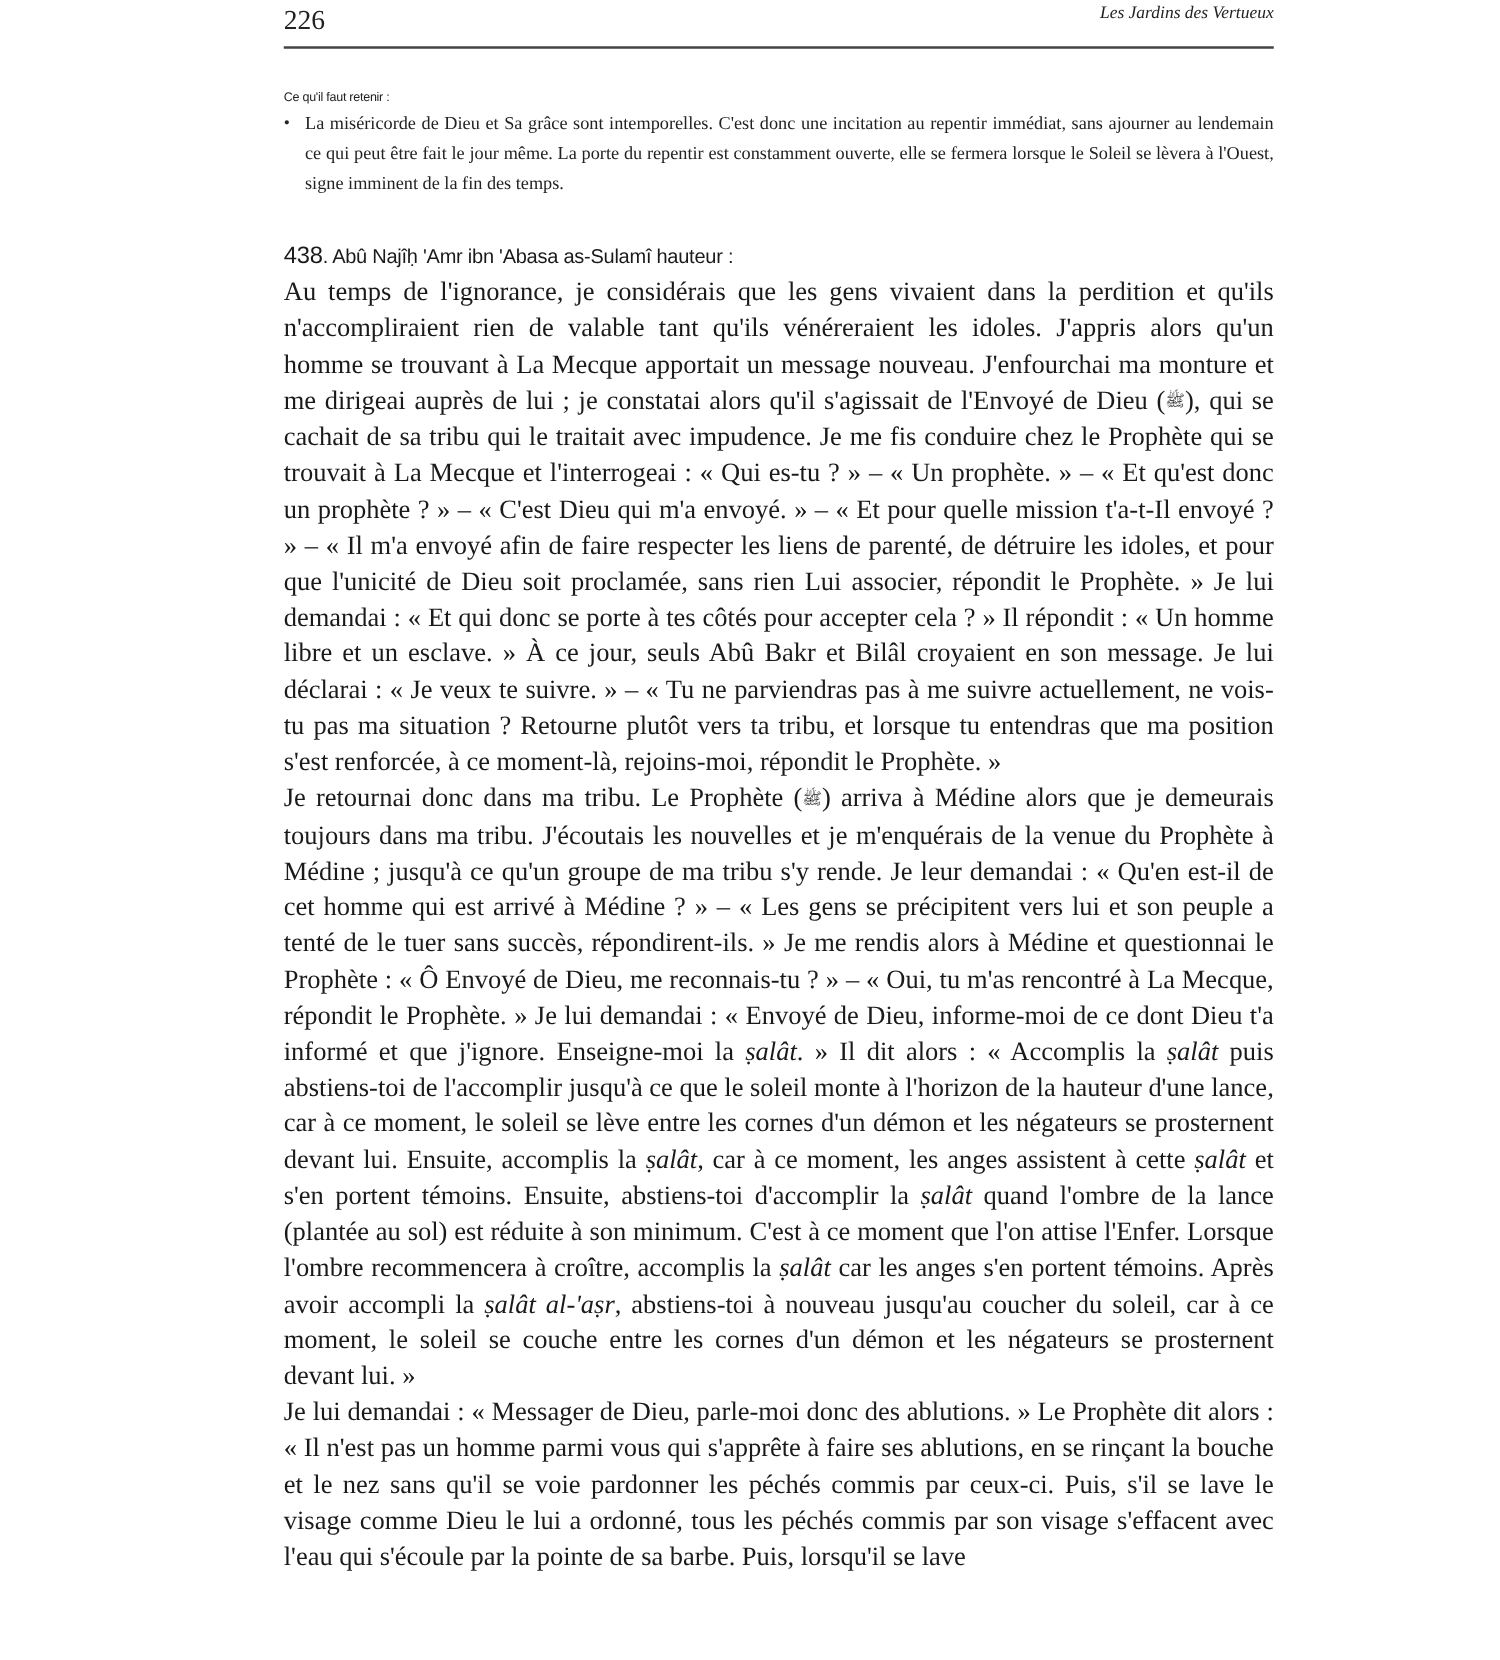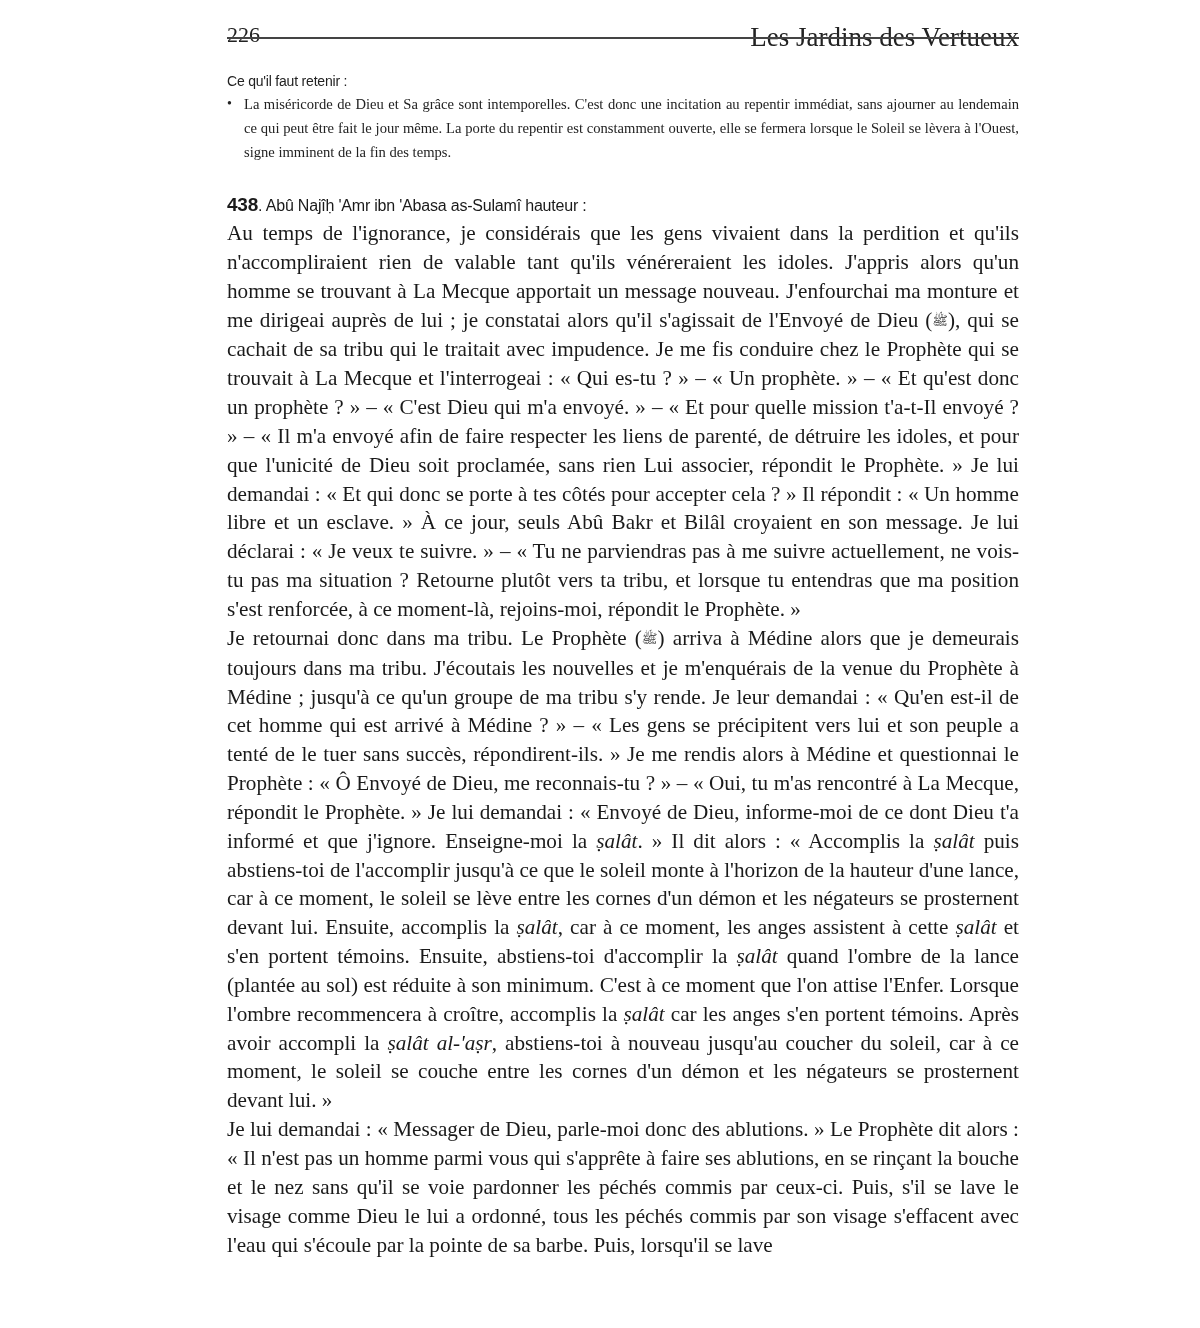--- a/index.html
+++ b/index.html
@@ -15,56 +15,57 @@
       color: #1a1a1a;
     }
     .page {
       position: absolute;
       left: 227px;
       top: 0;
       width: 790px;
     }
     .running-head {
       position: absolute;
-      top: 20px;
+      top: 1px;
       left: 0;
       width: 790px;
       height: 32px;
       font-family: "Liberation Serif", "DejaVu Serif", serif;
       font-size: 22px;
       color: #222;
     }
     .page-number {
       position: absolute;
       left: 0;
       top: 2px;
     }
     .book-title {
       position: absolute;
       right: -2px;
       top: 2px;
-      font-size: 27px;
+      font-style: italic;
+      font-size: 14px;
     }
     .head-rule {
       position: absolute;
       top: 37px;
       left: 0;
       width: 792px;
       height: 0;
       border-top: 2px solid #444;
     }
     .retain-block {
       position: absolute;
       top: 73px;
       left: 0;
       width: 792px;
     }
     .retain-title {
       font-family: "Liberation Sans", "DejaVu Sans", sans-serif;
-      font-size: 14px;
+      font-size: 10px;
       color: #222;
       margin: 0 0 3px 0;
       letter-spacing: -0.2px;
     }
     .retain-list {
       list-style: none;
       margin: 0;
       padding: 0;
     }
     .retain-item {
@@ -89,21 +90,21 @@
       width: 792px;
     }
     .hadith-head {
       font-family: "Liberation Sans", "DejaVu Sans", sans-serif;
       font-size: 16px;
       line-height: 26px;
       color: #1a1a1a;
       letter-spacing: -0.2px;
     }
     .hadith-num {
-      font-weight: bold;
+      font-weight: normal;
       font-size: 19px;
       margin-top: 24px;
     }
     .para {
       font-family: "Liberation Serif", "DejaVu Serif", serif;
       font-size: 21.2px;
       line-height: 28.85px;
       text-align: justify;
       margin: 0;
       color: #1a1a1a;

